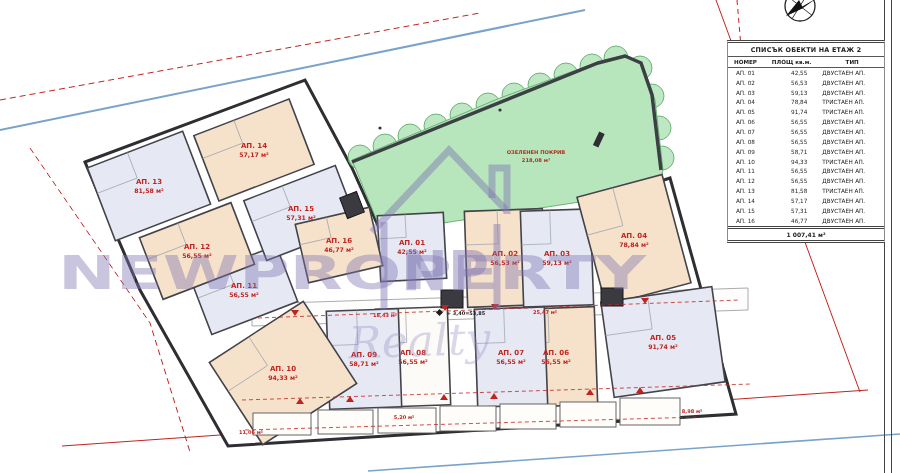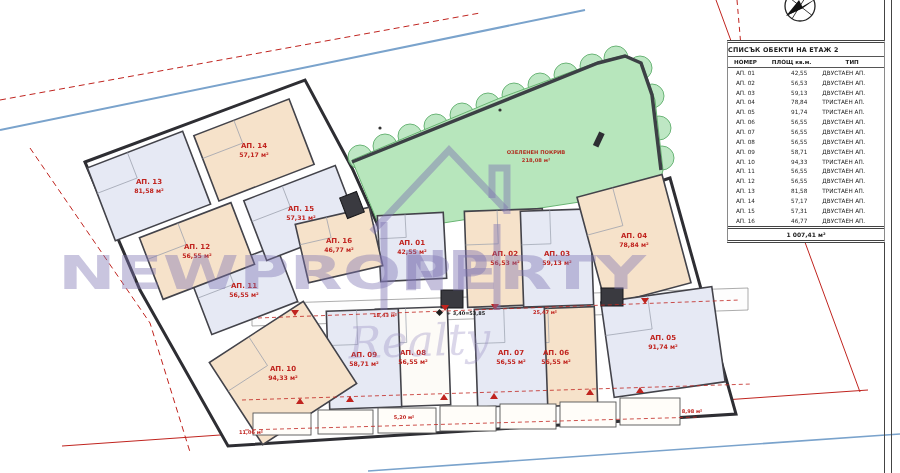--- a/index.html
+++ b/index.html
@@ -15,21 +15,21 @@
 
   
   .wm-brand{font:bold 47px "DejaVu Sans",sans-serif;fill:rgba(127,116,178,0.42);}
   .wm-np{font:bold 56px "DejaVu Sans",sans-serif;fill:rgba(127,116,178,0.45);text-anchor:middle;}
   .wm-script{font:italic 44px "DejaVu Serif",serif;fill:rgba(142,132,190,0.32);text-anchor:middle;}
 
   
   .units-table{position:absolute;left:727px;top:40px;width:156px;background:#fff;
     border-left:1px solid #8a8a8a;border-right:1px solid #8a8a8a;
     border-top:3px double #444;border-bottom:3px double #444;color:#222;}
-  .t-title{font-size:6.4px;font-weight:bold;padding:3px 0 2px 0;
+  .t-title{font-size:6.4px;font-weight:bold;text-align:center;padding:3px 0 2px 0;
     border-bottom:1px solid #555;letter-spacing:.2px;}
   .units-table table{width:100%;border-collapse:collapse;table-layout:fixed;}
   .units-table th{font-size:5.6px;font-weight:bold;border-bottom:1px solid #555;
     padding:2px 1px;text-align:center;}
   .units-table td{font-size:5.7px;padding:.8px 2px;line-height:1.45;}
   .units-table td.c-num{text-align:center;}
   .units-table td.c-area{text-align:right;padding-right:13px;}
   .units-table td.c-type{text-align:left;padding-left:2px;}
   .col-num{width:34px;} .col-area{width:56px;} .col-type{width:62px;}
   .t-total{font-size:6px;font-weight:bold;text-align:center;border-top:3px double #444;

